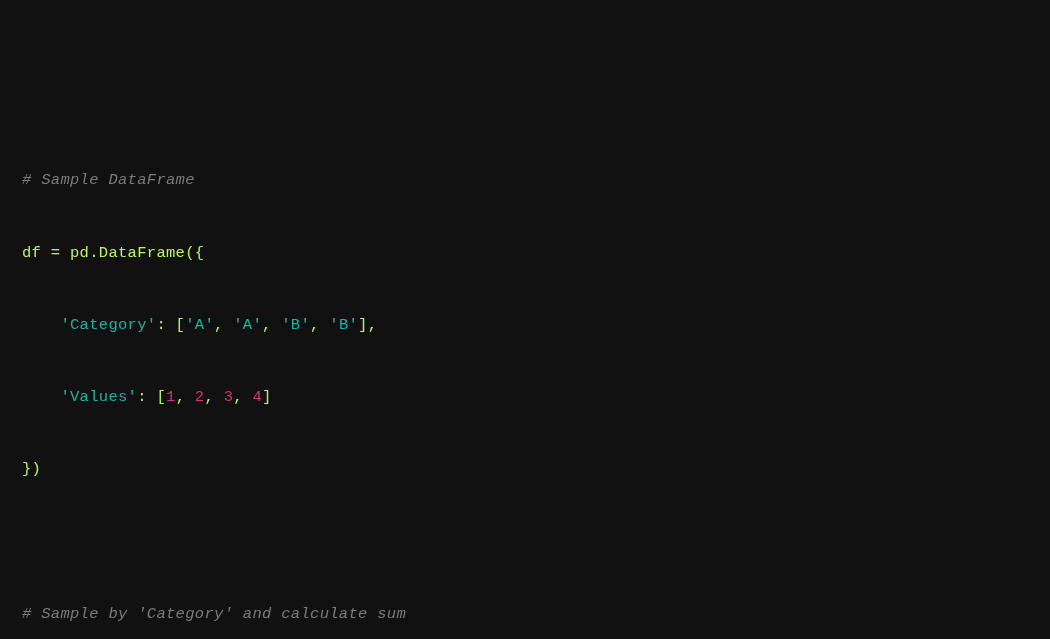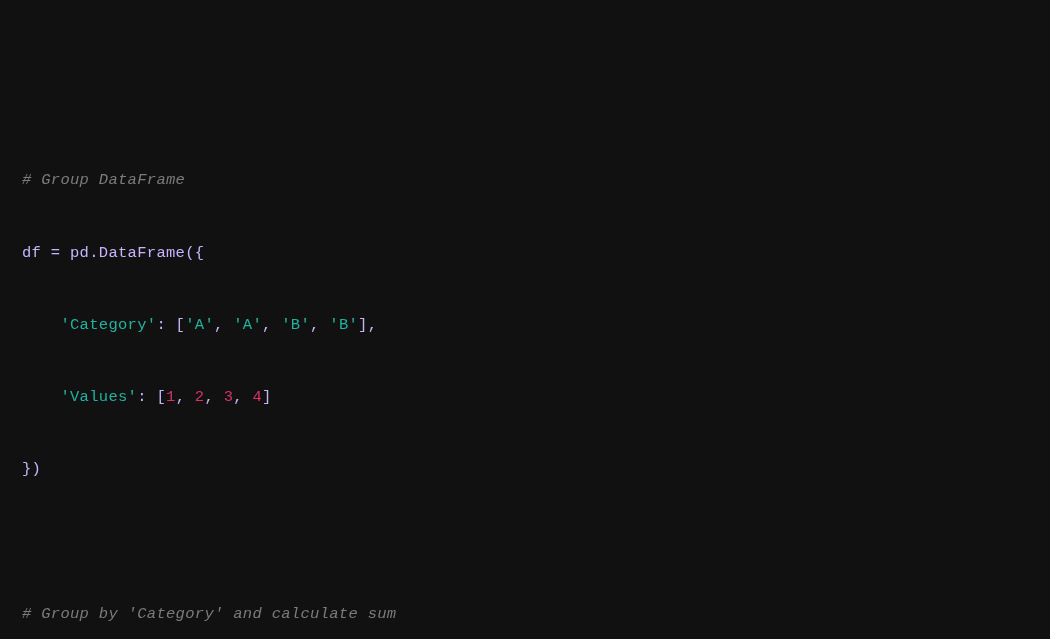--- a/index.html
+++ b/index.html
@@ -7,36 +7,36 @@
       background: #111111;
       font-family: "Consolas", "Monaco", "Courier New", monospace;
       font-size: 15.5px;
       padding: 18px 22px;
       line-height: 2.33;
       letter-spacing: 0.3px;
       white-space: pre;
     }
     .line { display: block; }
     .cm  { color: #7b7b7b; font-style: italic; }
-    .pl  { color: #c4b5fd; }
+    .pl  { color: #bef264; }
     .str { color: #20b2a0; margin-top: 37px; }
     .num { color: #d6336c; }
   </style>
 </head>
 <body>
 
 
 
-<span class="line"><span class="cm"># Group DataFrame</span></span>
+<span class="line"><span class="cm"># Sample DataFrame</span></span>
 <span class="line"><span class="pl">df = pd.DataFrame({</span></span>
 <span class="line"><span class="pl">    </span><span class="str">'Category'</span><span class="pl">: [</span><span class="str">'A'</span><span class="pl">, </span><span class="str">'A'</span><span class="pl">, </span><span class="str">'B'</span><span class="pl">, </span><span class="str">'B'</span><span class="pl">],</span></span>
 <span class="line"><span class="pl">    </span><span class="str">'Values'</span><span class="pl">: [</span><span class="num">1</span><span class="pl">, </span><span class="num">2</span><span class="pl">, </span><span class="num">3</span><span class="pl">, </span><span class="num">4</span><span class="pl">]</span></span>
 <span class="line"><span class="pl">})</span></span>
 <span class="line"><span class="pl"> </span></span>
-<span class="line"><span class="cm"># Group by 'Category' and calculate sum</span></span>
+<span class="line"><span class="cm"># Sample by 'Category' and calculate sum</span></span>
 
 
 
 
 
 
 
 
 
 

